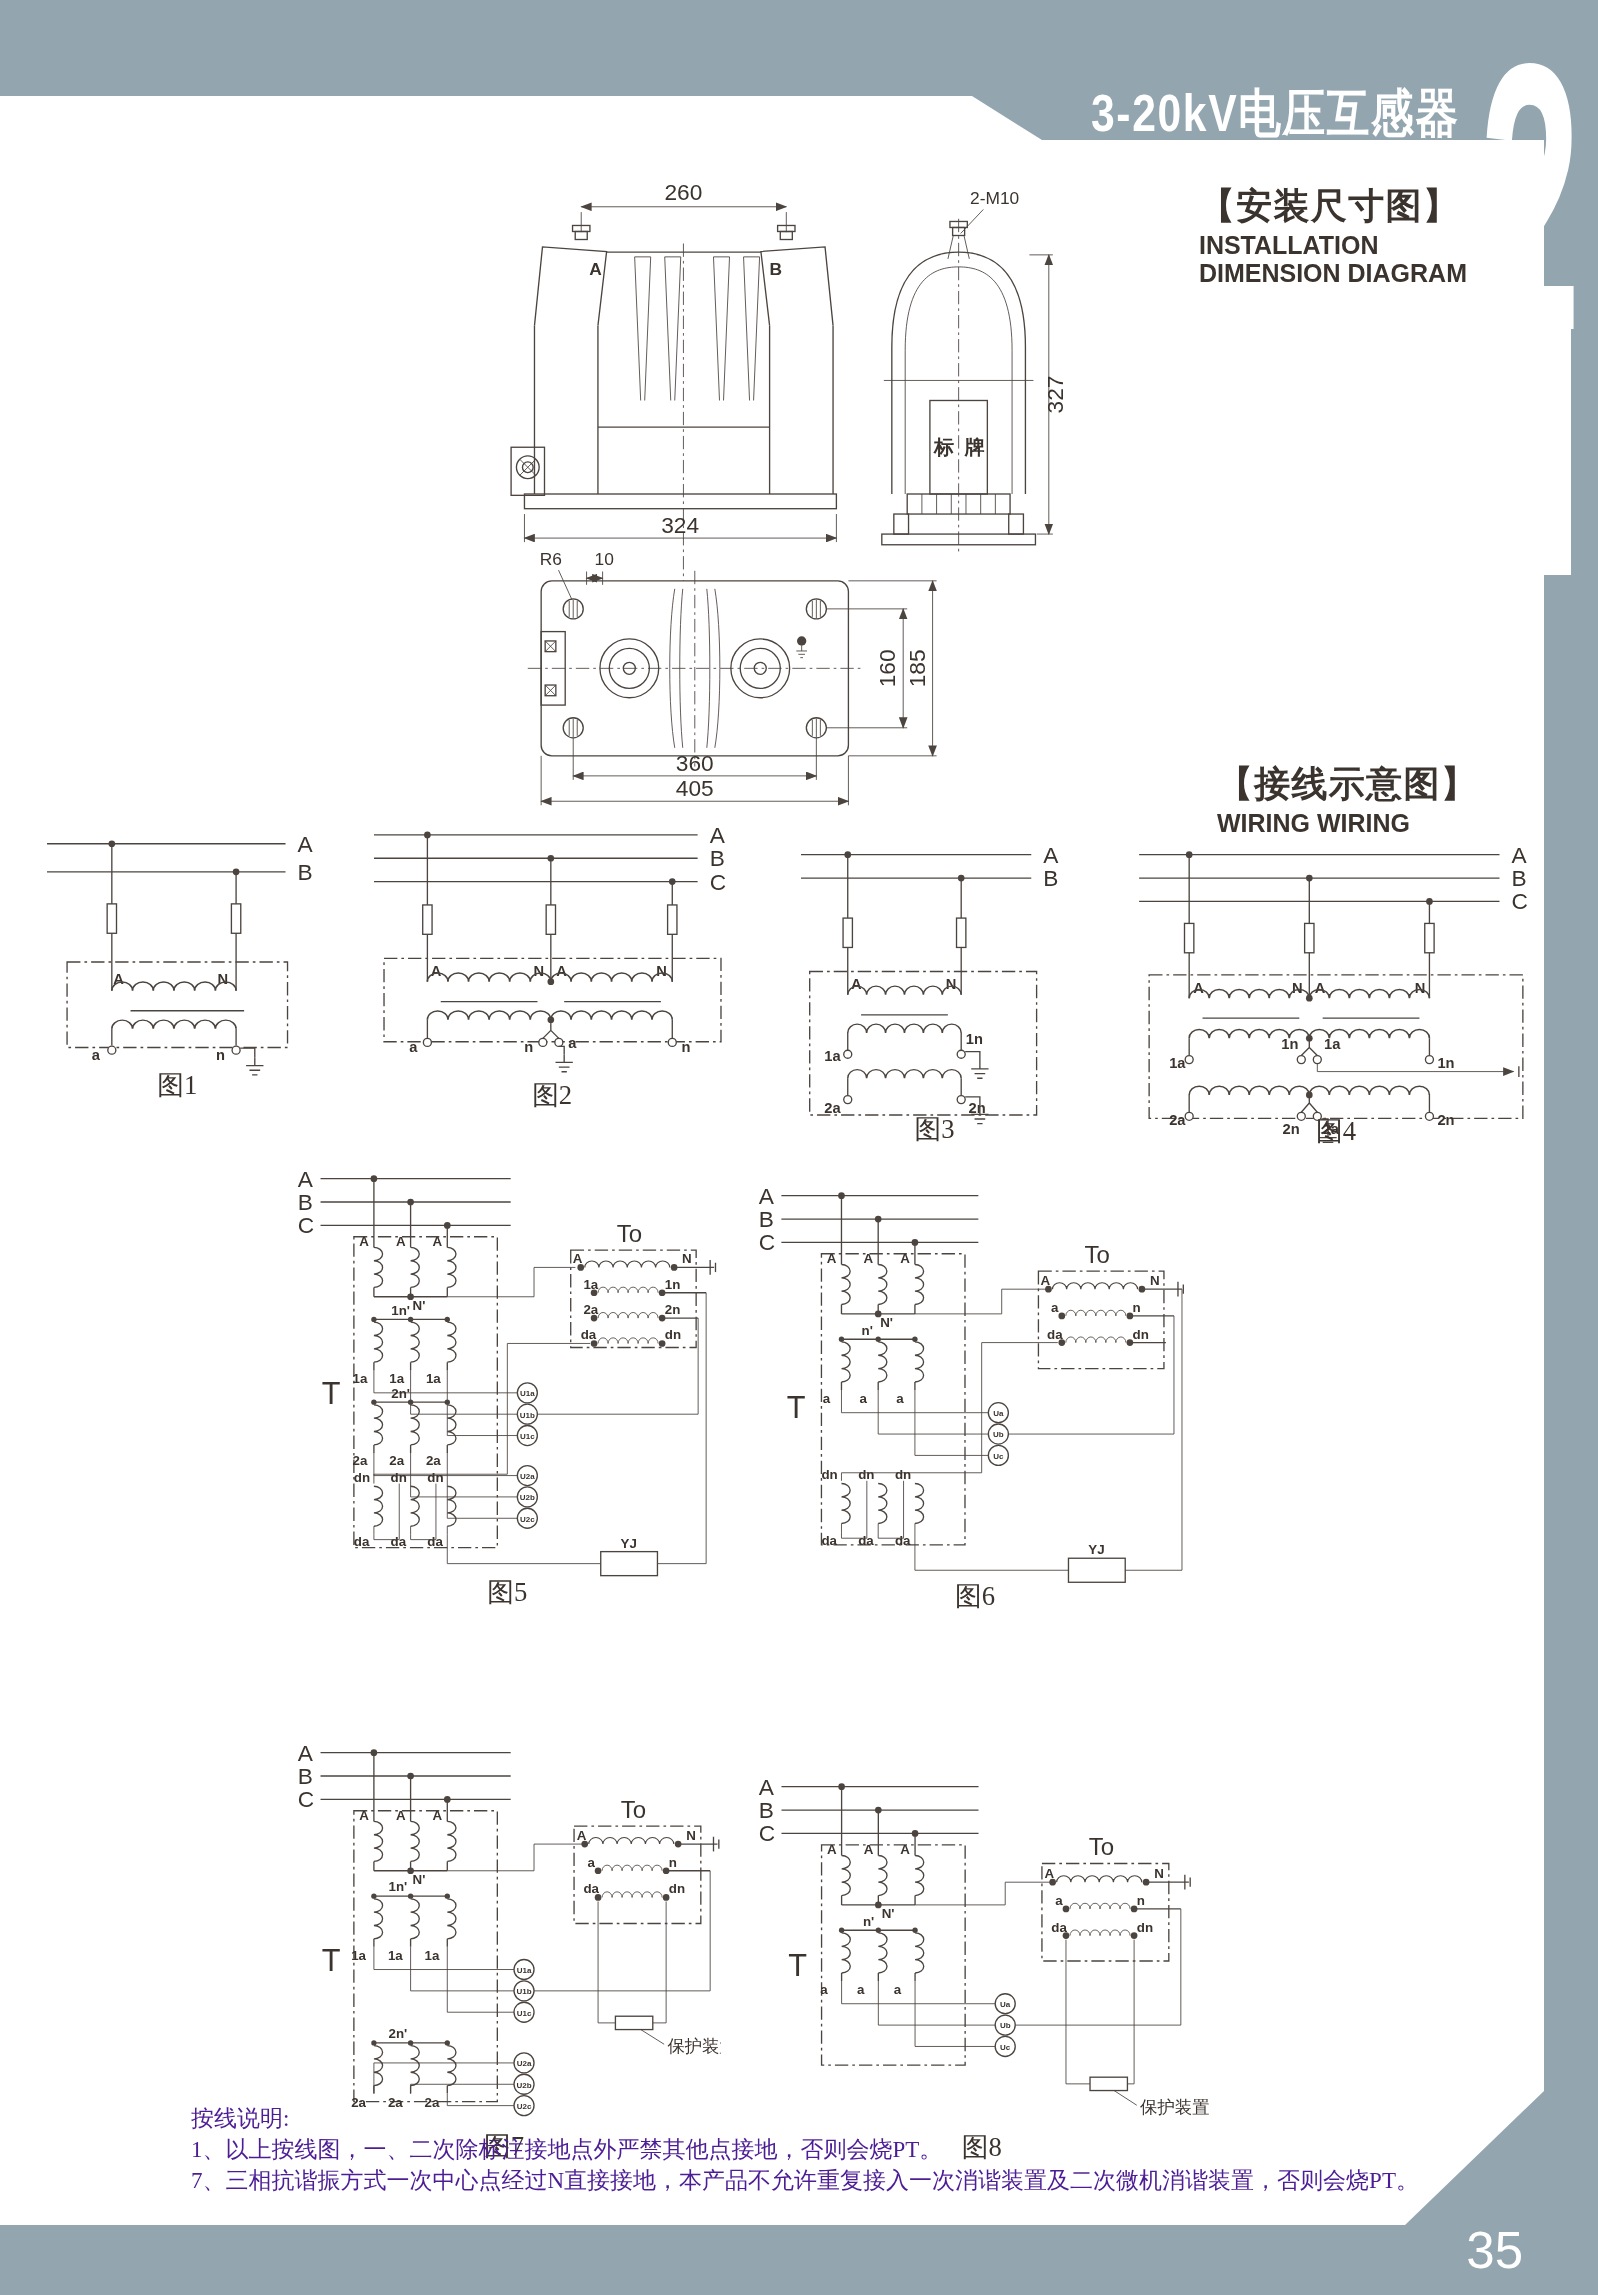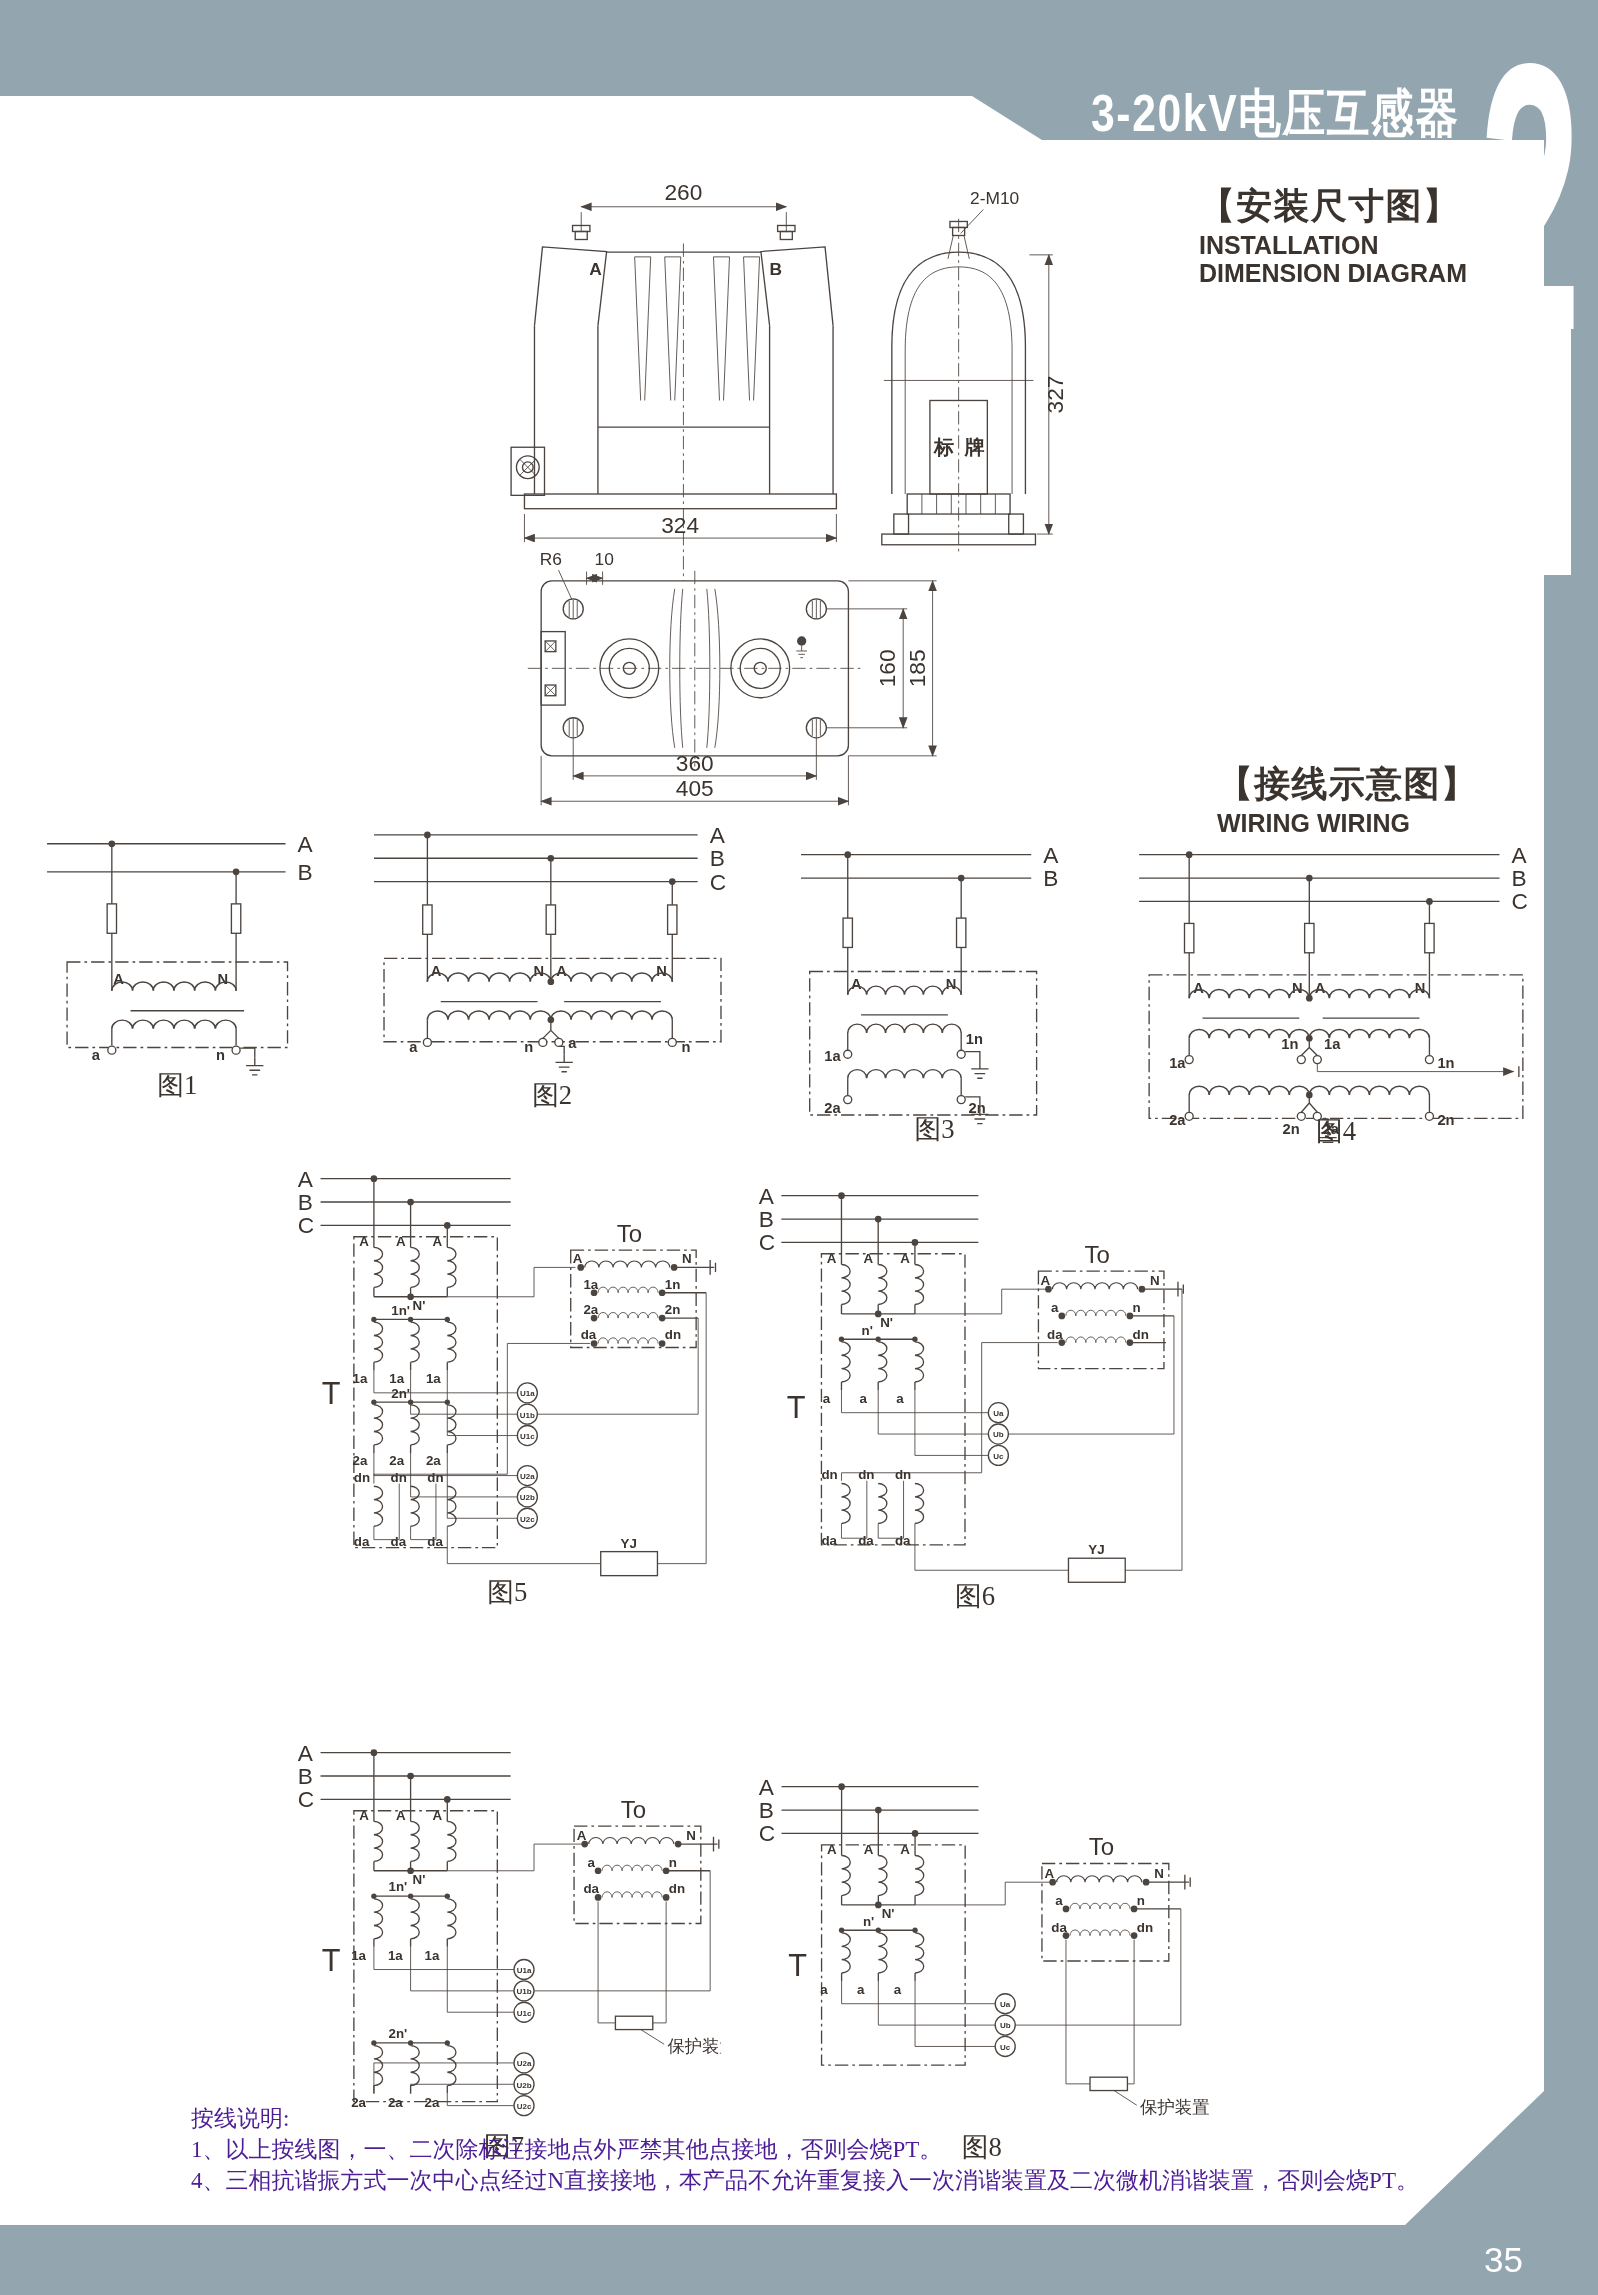--- a/index.html
+++ b/index.html
@@ -15,21 +15,21 @@
   .page-title{
     position:absolute;top:79px;right:138px;margin:0;color:#fff;
     font-size:52px;font-weight:700;letter-spacing:2px;white-space:nowrap;
     transform:scaleX(0.82);transform-origin:100% 50%;
   }
   .num2{
     position:absolute;top:6.7px;right:17.4px;color:#fff;font-size:381px;
     font-weight:700;line-height:1;transform:scaleX(0.48);transform-origin:100% 0;
   }
   .num2-tail{position:absolute;left:1540px;top:301px;width:31px;height:274px;background:#fff}
-  .page-num{position:absolute;right:75px;bottom:14.7px;color:#fff;font-size:35px}
+  .page-num{position:absolute;right:75px;bottom:14.7px;color:#fff;font-size:51px}
   .sec-head{position:absolute;text-align:left;color:#3b332e;font-weight:700}
   .sec-head .zh{font-size:36px;letter-spacing:1.3px;white-space:nowrap}
   .sec-head .en{font-size:25px;line-height:1.12;white-space:nowrap}
   .notes{
     position:absolute;left:191px;top:2104px;color:#4c1d95;
     font-family:"Liberation Serif",serif;font-size:23px;line-height:1.34;white-space:nowrap;
   }
   .fig{position:absolute}
   .fig line,.fig path,.fig rect,.fig circle,.fig polyline,.fig use{stroke:#4c443f;stroke-width:2;fill:none}
   .fig .dot{fill:#4c443f;stroke:none}
@@ -729,17 +729,17 @@
   <path class="thin" d="M476,254 V470 H512 M578,254 V470 H568"></path>
   <rect x="512" y="460" width="56" height="20"></rect>
   <line class="thin" x1="548" y1="480" x2="582" y2="502"></line>
   <text class="pr" x="587" y="514">保护装置</text>
   <text class="cap" x="350" y="578">图8</text>
 </svg>
 
 <div class="notes">
   <div>按线说明:</div>
   <div>1、以上按线图，一、二次除标注接地点外严禁其他点接地，否则会烧PT。</div>
-  <div>4、三相抗谐振方式一次中心点经过N直接接地，本产品不允许重复接入一次消谐装置及二次微机消谐装置，否则会烧PT。</div>
+  <div>7、三相抗谐振方式一次中心点经过N直接接地，本产品不允许重复接入一次消谐装置及二次微机消谐装置，否则会烧PT。</div>
 </div>
 
 <div class="page-num">35</div>
 
 
 </body></html>

